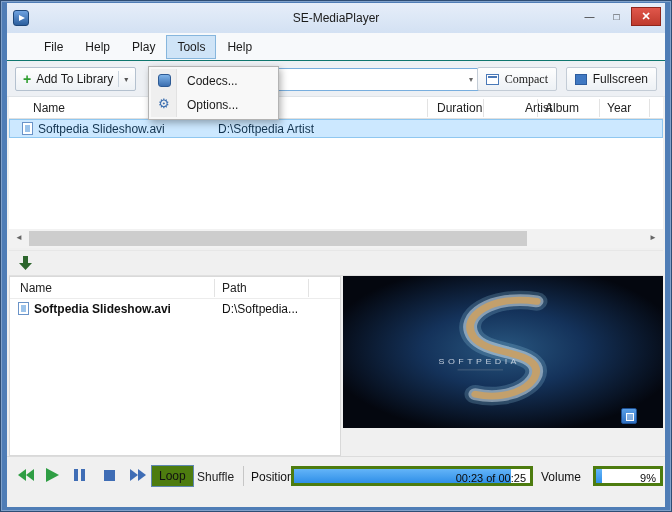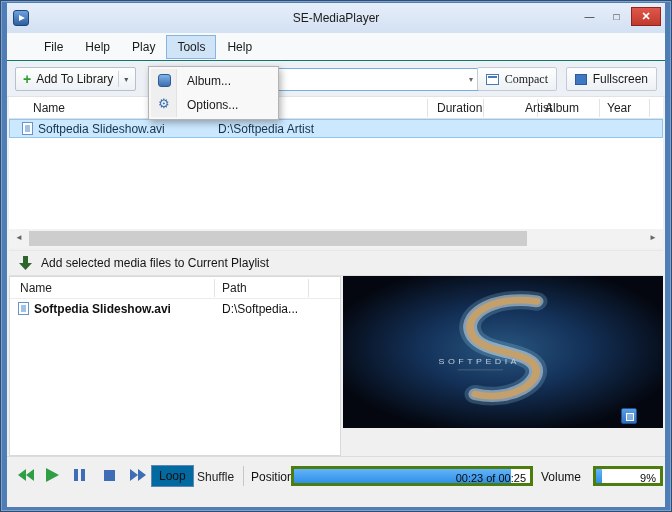--- a/index.html
+++ b/index.html
@@ -104,21 +104,21 @@
                  border:1px solid #fff; background:rgba(255,255,255,.35); }
 
   
   .controls { position:absolute; top:423px; left:0; right:0; height:51px; background:#f0f0f0;
               border-top:1px solid #dcdcdc; }
   .tbtn { position:absolute; top:10px; width:18px; height:16px; }
   .tbtn svg { display:block; }
   .btn-prev { left:10px; } .btn-play { left:36px; } .btn-pause { left:64px; }
   .btn-stop { left:94px; } .btn-next { left:122px; }
   .loop-btn { position:absolute; left:144px; top:8px; height:22px; padding:0 7px; display:flex;
-              align-items:center; border:1px solid #5f87b0; background:#0369a1; color:#111; }
+              align-items:center; border:1px solid #5f87b0; background:#4d7c0f; color:#111; }
   .shuffle-btn { position:absolute; left:190px; top:13px; color:#222; }
   .ctl-sep { position:absolute; left:236px; top:9px; width:1px; height:20px; background:#c6c6c6; }
   .pos-label { position:absolute; left:244px; top:13px; color:#111; }
   .bar { position:absolute; top:9px; height:20px; background:#fff; border:3px solid #4d7c0f; }
   .bar .fill { position:absolute; left:0; top:0; bottom:0; background:linear-gradient(#63b4f8,#2f8fe8); }
   .bar .bar-text { position:absolute; right:4px; top:3px; font-size:11px; color:#0a0a0a; }
   .progress-bar { left:284px; width:242px; }
   .vol-label { position:absolute; left:534px; top:13px; color:#111; }
   .volume-bar { left:586px; width:70px; }
 
@@ -209,21 +209,20 @@
     <div class="hscroll">
       <span class="hs-arrow left">◄</span>
       <div class="hs-thumb"></div>
       <span class="hs-arrow right">►</span>
     </div>
 
     <div class="add-bar">
       <svg width="13" height="14" viewBox="0 0 13 14">
         <polygon points="4,0 9,0 9,7 13,7 6.5,14 0,7 4,7" fill="#2d662d"></polygon>
       </svg>
-      <span>Add selected media files to Current Playlist</span>
     </div>
 
     <div class="playlist-panel">
       <div class="pl-header">
         <span class="pl-col-name">Name</span>
         <span class="pl-col-path">Path</span>
         <span class="pl-sep" style="left:204px"></span>
         <span class="pl-sep" style="left:298px"></span>
       </div>
       <div class="pl-row">
@@ -298,21 +297,21 @@
       <div class="bar volume-bar">
         <div class="fill" style="width: 9%;"></div>
         <span class="bar-text">9%</span>
       </div>
     </div>
 
     <div class="dropdown">
       <div class="dd-gutter"></div>
       <div class="dd-item">
         <span class="icon-codecs"></span>
-        <span>Album...</span>
+        <span>Codecs...</span>
       </div>
       <div class="dd-item">
         <span class="icon-options">⚙</span>
         <span>Options...</span>
       </div>
     </div>
 
   </div>
 </div>
 

